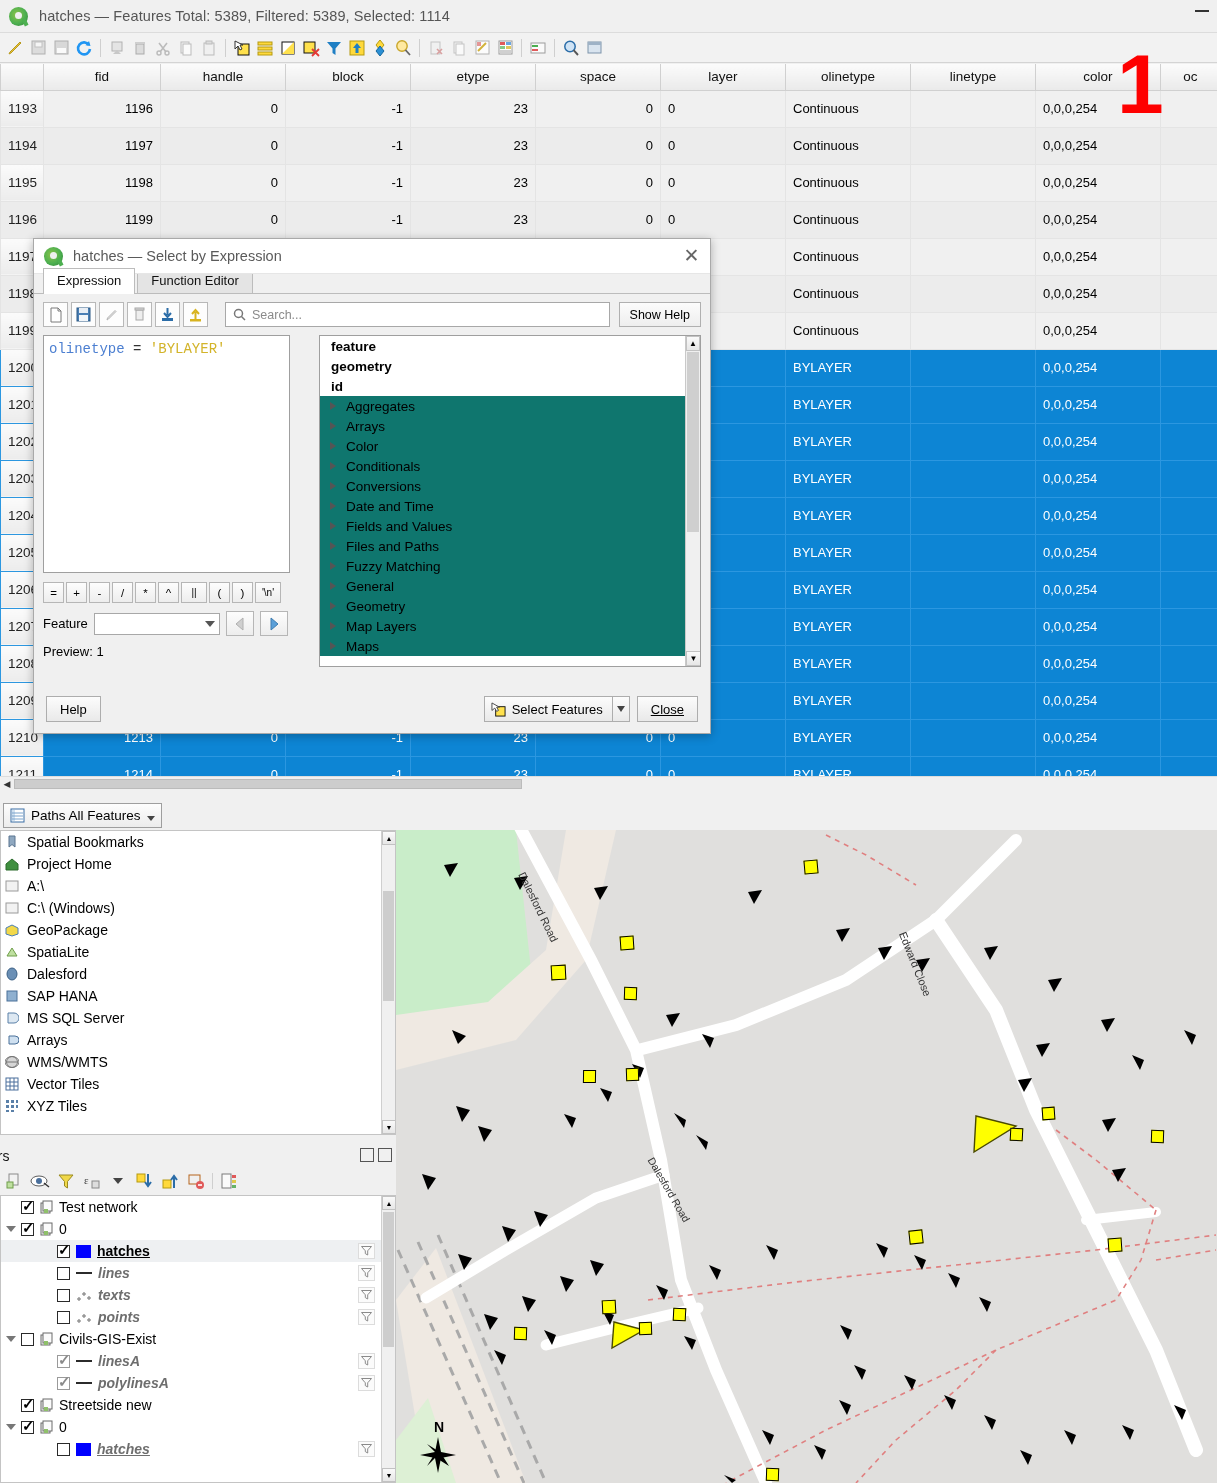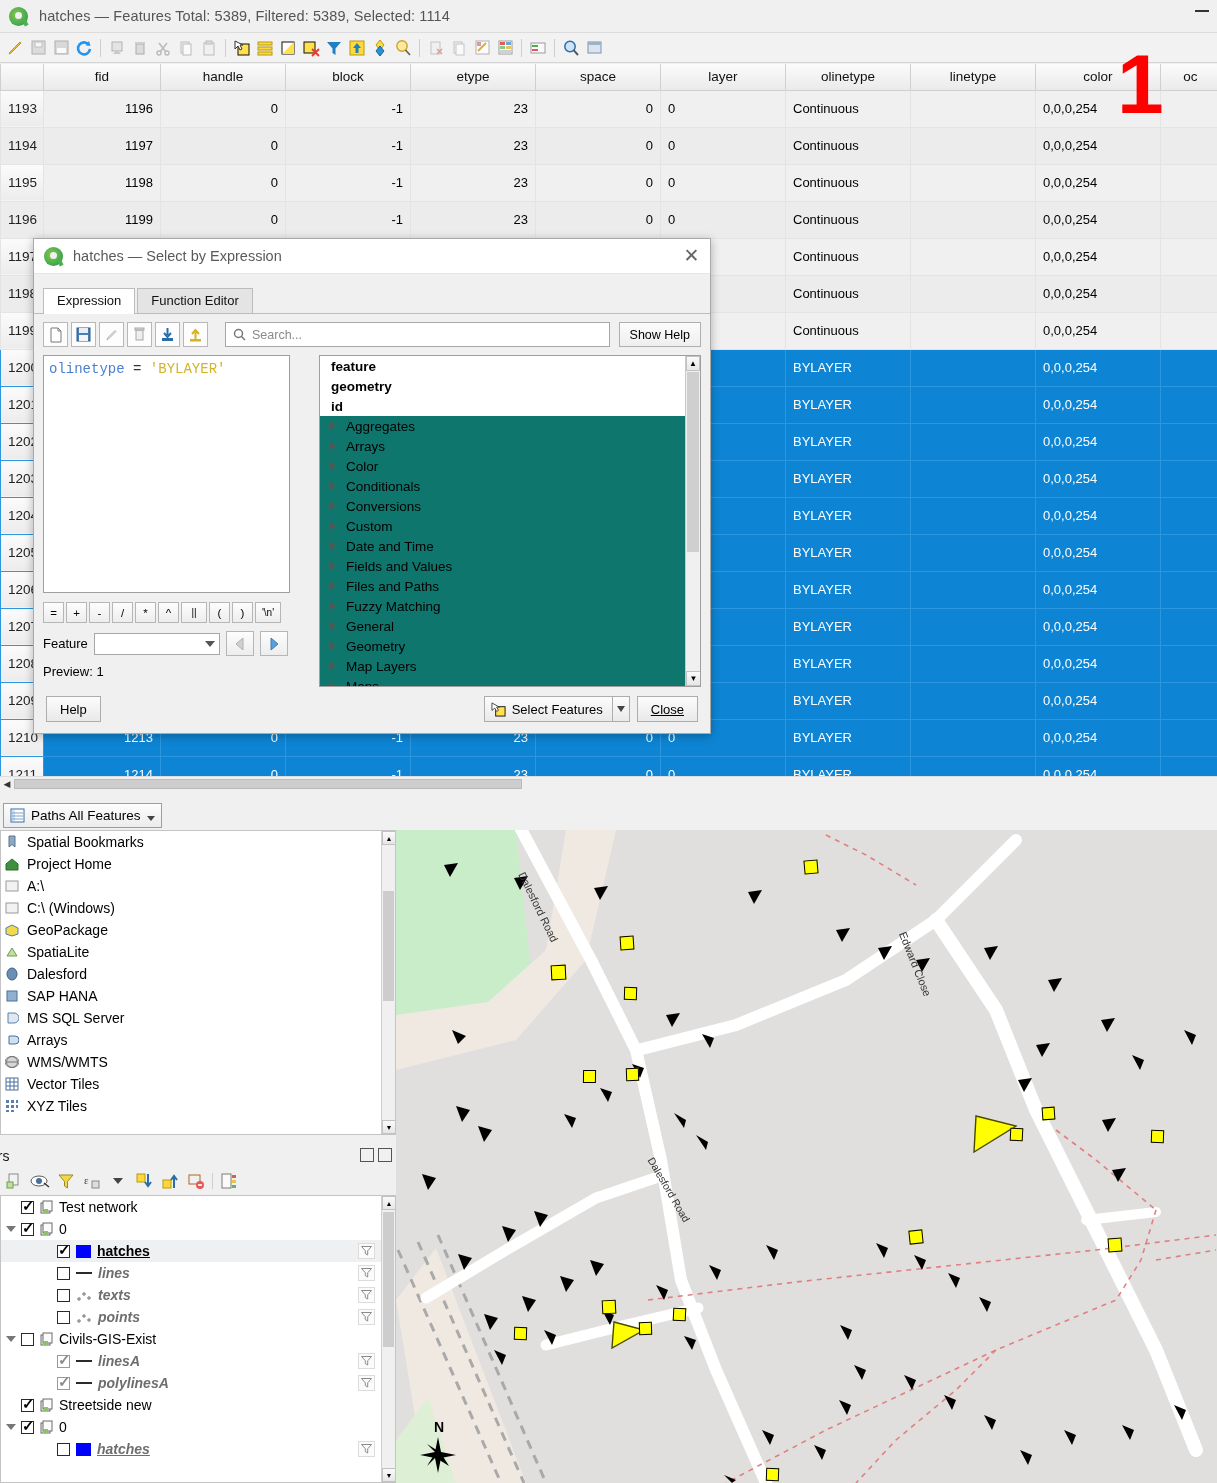--- a/index.html
+++ b/index.html
@@ -86,21 +86,21 @@
   
   #expr-dialog{
     position:absolute; left:33px; top:238px; width:678px; height:496px;
     background:#f0f0f0; border:1px solid #a9a9a9; box-shadow:0 2px 9px rgba(0,0,0,.28);
   }
   .dlg-title{ height:35px; background:#fff; display:flex; align-items:center;
               padding-left:10px; position:relative; border-bottom:1px solid #e6e6e6;}
   .dlg-title .t{ margin-left:10px; color:#5a5a5a; font-size:14.5px; }
   .dlg-close{ position:absolute; right:9px; top:8px; width:19px;height:19px;
               color:#666; font-size:19px; line-height:17px; text-align:center; }
-  .tabs{ display:flex; padding-left:9px; height:40px; border-bottom:1px solid #bcbcbc;
+  .tabs{ display:flex; padding-left:9px; height:20px; border-bottom:1px solid #bcbcbc;
          background:#f0f0f0; align-items:flex-end; }
   .tab{ padding:4px 13px 5px; font-size:13px; border:1px solid #bcbcbc; border-bottom:none;
         background:#e4e4e4; margin-right:2px; color:#111; }
   .tab.active{ background:#fff; position:relative; top:1px; padding-bottom:6px; }
 
   .expr-body{ padding:8px 9px 0 9px; }
   .row1{ display:flex; align-items:center; gap:9px; }
   .mini-btns{ display:flex; gap:3px; }
   .mbtn{ width:25px;height:25px; border:1px solid #b8b8b8; background:#fdfdfd;
          display:flex;align-items:center;justify-content:center; }
@@ -830,26 +830,20 @@
               <span class="tri">
                 <span class="tri-g"></span>
               </span>
               <span>Conditionals</span>
             </div>
             <div class="fn-item grp">
               <span class="tri">
                 <span class="tri-g"></span>
               </span>
               <span>Conversions</span>
-            </div>
-            <div class="fn-item grp">
-              <span class="tri">
-                <span class="tri-g"></span>
-              </span>
-              <span>Custom</span>
             </div>
             <div class="fn-item grp">
               <span class="tri">
                 <span class="tri-g"></span>
               </span>
               <span>Date and Time</span>
             </div>
             <div class="fn-item grp">
               <span class="tri">
                 <span class="tri-g"></span>

